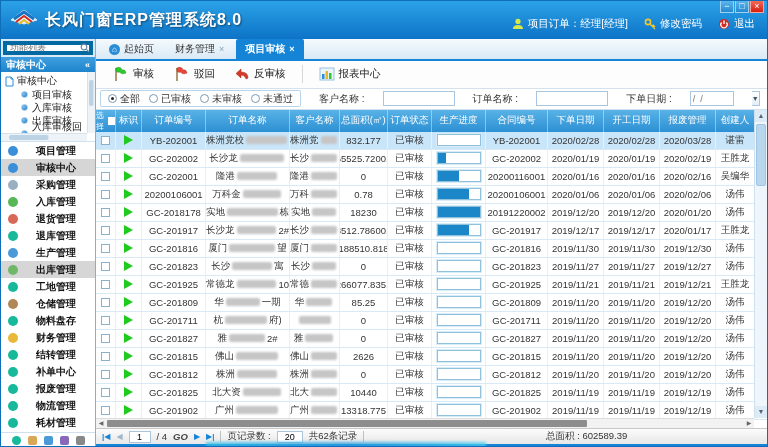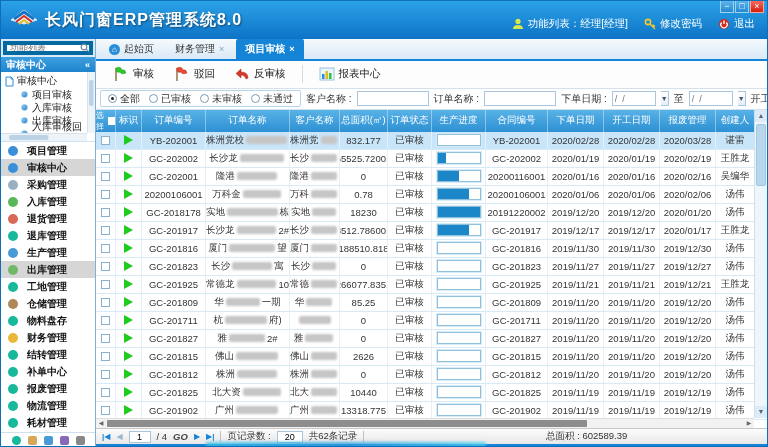--- a/index.html
+++ b/index.html
@@ -30,41 +30,41 @@
   .sb-ptitle .col{margin-left:auto;font-size:9px;cursor:pointer;}
   .tree{height:70px;border-bottom:1px solid #cfe0ee;position:relative;padding:2px 8px 8px 4px;overflow:hidden;font-size:10px;}
   .troot{display:flex;align-items:center;gap:3px;height:14px;color:#222;}
   .titem{display:flex;align-items:center;gap:4px;height:13px;padding-left:16px;color:#222;cursor:pointer;}
   .tbullet{width:7px;height:7px;border-radius:50%;background:radial-gradient(circle at 35% 35%,#7fc4f0,#1673c4);border:1px solid #9cc8e8;flex:none;}
   .vsb{position:absolute;right:0;top:0;bottom:8px;width:8px;background:#eef3f8;border-left:1px solid #d5e2ee;}
   .vsb .th{position:absolute;top:8px;left:1px;width:5px;height:26px;background:#bcd3e6;border-radius:2px;}
   .hsb{position:absolute;left:0;right:8px;bottom:0;height:8px;background:#eef3f8;border-top:1px solid #d5e2ee;}
   .hsb .th{position:absolute;left:8px;top:1px;height:5px;width:40px;background:#bcd3e6;border-radius:2px;}
   .modules{flex:1;overflow:hidden;}
-  .mod{height:17px;display:flex;align-items:center;gap:9px;padding-left:7px;font-weight:bold;color:#151515;font-size:10px;cursor:pointer;}
+  .mod{height:17px;display:flex;align-items:center;gap:18px;padding-left:7px;font-weight:bold;color:#151515;font-size:10px;cursor:pointer;}
   .mod.sel{background:#d6d6d6;}
   .mico{width:10px;height:10px;border-radius:50%;flex:none;}
   .sb-foot{height:15px;border-top:1px solid #cfe0ee;display:flex;align-items:center;justify-content:center;gap:7px;}
   .fico{width:9px;height:9px;border-radius:2px;}
 
   
   .tabbar{height:22px;background:linear-gradient(#f5fafd,#d9e9f6);border-bottom:2px solid #1584d6;display:flex;align-items:flex-end;padding-left:4px;gap:3px;}
   .tab{height:20px;display:flex;align-items:center;gap:4px;padding:0 9px;font-size:10px;color:#333;border-radius:2px 2px 0 0;cursor:pointer;}
   .tab .x{color:#8aa4b8;font-size:9px;}
   .tab.active{background:#1584d6;color:#fff;font-weight:bold;}
   .tab.active .x{color:#fff;}
   .homeico{width:11px;height:11px;border-radius:50%;background:#2a8dd8;color:#fff;font-size:8px;line-height:11px;text-align:center;}
 
   
   .toolbar{height:28px;background:#fdfdfd;border-bottom:1px solid #d5e2ee;display:flex;align-items:center;padding-left:8px;gap:2px;}
   .tbtn{display:flex;align-items:center;gap:4px;padding:3px 8px;font-size:10.5px;color:#222;cursor:pointer;border:1px solid transparent;border-radius:2px;}
   .tdiv{width:1px;height:18px;background:#d8d8d8;margin:0 5px;}
 
   
-  .filter{height:21px;display:flex;align-items:center;font-size:10px;padding:0 4px;gap:5px;background:#fff;border-bottom:1px solid #cfe0ee;white-space:nowrap;overflow:hidden;}
+  .filter{height:21px;display:flex;align-items:center;font-size:10px;padding:0 4px;gap:18px;background:#fff;border-bottom:1px solid #cfe0ee;white-space:nowrap;overflow:hidden;}
   .rgroup{border:1px solid #b8d4ea;height:17px;display:flex;align-items:center;padding:0 7px;gap:9px;border-radius:2px;}
   .radio{display:flex;align-items:center;gap:3px;cursor:pointer;}
   .rdot{width:9px;height:9px;border-radius:50%;border:1px solid #7a9ab4;background:#fff;position:relative;flex:none;}
   .rdot.on::after{content:"";position:absolute;left:2px;top:2px;width:3px;height:3px;border-radius:50%;background:#222;}
   .flabel{color:#333;}
   .ftext{width:72px;height:15px;border:1px solid #a8c6e0;font-size:9px;padding:0 2px;font-family:inherit;}
   .fdate{width:44px;height:15px;border:1px solid #a8c6e0;font-size:9px;padding:0 2px;font-family:inherit;}
   .caret{width:12px;height:15px;border:1px solid #a8c6e0;border-left:none;background:linear-gradient(#fefefe,#e4eef7);font-size:7px;line-height:14px;text-align:center;color:#456;cursor:pointer;}
 
   
@@ -118,21 +118,21 @@
       <path d="M7 14 L15 8 L23 14" fill="none" stroke="#d42a1e" stroke-width="2"></path>
       <path d="M10 16 L15 12 L20 16" fill="none" stroke="#e8b820" stroke-width="2"></path>
     </svg>
     <span class="apptitle">长风门窗ERP管理系统8.0</span>
     <div class="topright">
       <span class="topitem">
         <svg width="12" height="12" viewBox="0 0 12 12">
             <circle cx="6" cy="3.4" r="2.6" fill="#d8e84a"></circle>
             <path d="M1 11 Q1 7 6 7 Q11 7 11 11 Z" fill="#d8e84a"></path>
           </svg>
-        <span>功能列表：经理[经理]</span>
+        <span>项目订单：经理[经理]</span>
       </span>
       <span class="topitem">
         <svg width="12" height="12" viewBox="0 0 12 12">
             <circle cx="4" cy="4" r="2.6" fill="none" stroke="#f0c830" stroke-width="1.6"></circle>
             <path d="M6 6 L11 11 M9 9 L11 8 M8 8 L10 7" stroke="#f0c830" stroke-width="1.4" fill="none"></path>
           </svg>
         <span>修改密码</span>
       </span>
       <span class="topitem">
         <svg width="12" height="12" viewBox="0 0 12 12">

